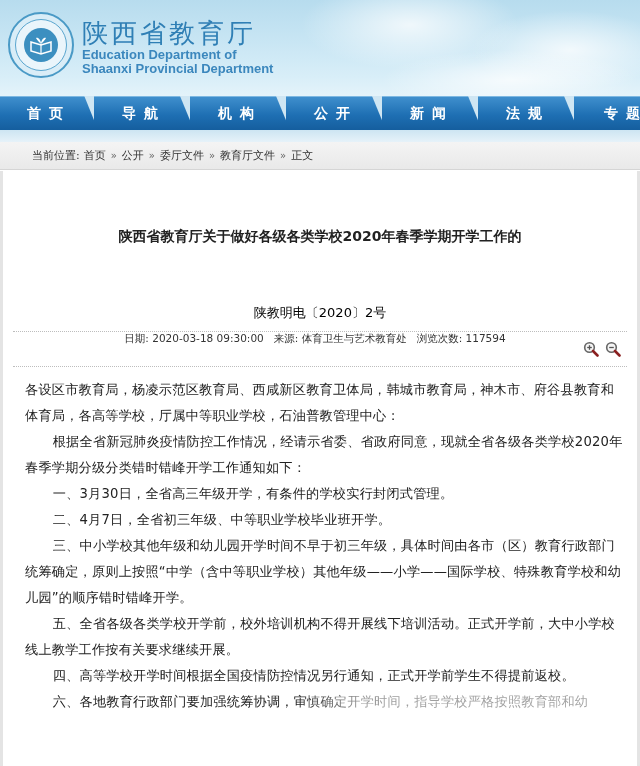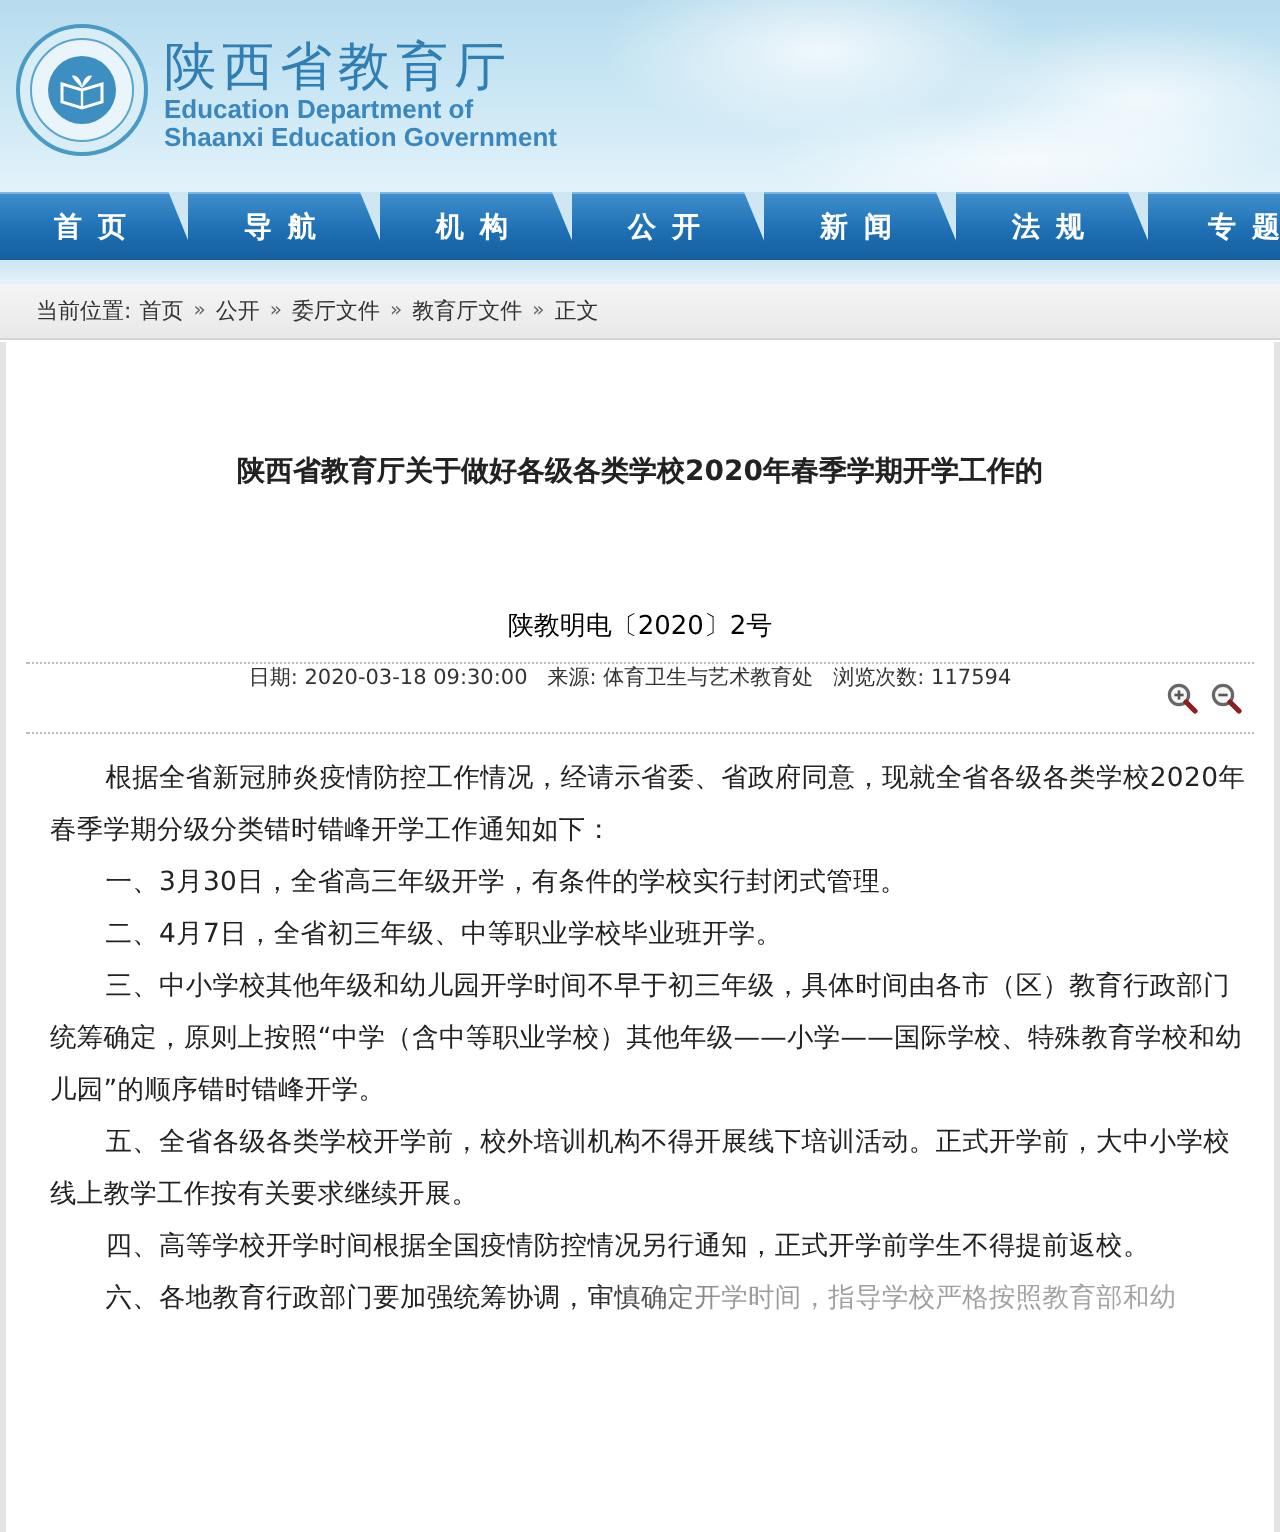--- a/index.html
+++ b/index.html
@@ -55,21 +55,21 @@
   .nav-bottom {
     position: absolute; left: 0; top: 130px; width: 640px; height: 12px;
     background: linear-gradient(180deg, #cde5f2 0%, #e6f2f9 100%);
   }
 
   
   .breadcrumb {
     position: absolute; left: 0; top: 142px; width: 640px; height: 28px;
     background: linear-gradient(180deg, #f4f4f4 0%, #e9e9e9 100%);
     border-bottom: 1px solid #d5d5d5;
-    font-size: 11px; color: #333; display: flex; align-items: center; padding-left: 18px;
+    font-size: 11px; color: #333; display: flex; align-items: center; padding-left: 32px;
   }
   .breadcrumb .sep { color: #666; margin: 0 5px; font-size: 10px; }
   .breadcrumb a { color: #333; text-decoration: none; }
 
   
   .content {
     position: absolute; left: 0; top: 171px; width: 640px; height: 595px;
     border-left: 3px solid #e4e4e4; border-right: 3px solid #e4e4e4; background: #fff;
   }
   .article-title {
@@ -118,21 +118,21 @@
           <line x1="12" y1="11" x2="12" y2="20" stroke="#fff" stroke-width="1.2"></line>
           <path d="M12 10 C12 6, 9 3, 7 4 C8 6, 10 8, 12 10 Z" fill="#fff"></path>
           <path d="M12 10 C12 6, 15 3, 17 4 C16 6, 14 8, 12 10 Z" fill="#fff"></path>
         </svg>
       </div>
     </div>
   </div>
   <div class="site-title-cn">陕西省教育厅</div>
   <div class="site-title-en">
     <div>Education Department of</div>
-    <div>Shaanxi Education Government</div>
+    <div>Shaanxi Provincial Department</div>
   </div>
 </div>
 
 <div class="nav">
   <div class="nav-item" style="left:0;width:98px;">
       <span>首页</span>
     </div>
   <div class="nav-item" style="left:94px;width:100px;">
       <span>导航</span>
     </div>
@@ -200,20 +200,21 @@
         <svg width="16" height="16" viewBox="0 0 16 16">
           <circle cx="6.5" cy="6.5" r="4.8" fill="#f5f5f5" stroke="#666" stroke-width="1.6"></circle>
           <line x1="10" y1="10" x2="14.5" y2="14.5" stroke="#8a2020" stroke-width="2.6" stroke-linecap="round"></line>
           <line x1="4.2" y1="6.5" x2="8.8" y2="6.5" stroke="#555" stroke-width="1.3"></line>
         </svg>
       </span>
     </div>
   </div>
 
   <div class="body-text">
+    <p>各设区市教育局，杨凌示范区教育局、西咸新区教育卫体局，韩城市教育局，神木市、府谷县教育和体育局，各高等学校，厅属中等职业学校，石油普教管理中心：</p>
     <p class="indent">根据全省新冠肺炎疫情防控工作情况，经请示省委、省政府同意，现就全省各级各类学校2020年春季学期分级分类错时错峰开学工作通知如下：</p>
     <p class="indent">一、3月30日，全省高三年级开学，有条件的学校实行封闭式管理。</p>
     <p class="indent">二、4月7日，全省初三年级、中等职业学校毕业班开学。</p>
     <p class="indent">三、中小学校其他年级和幼儿园开学时间不早于初三年级，具体时间由各市（区）教育行政部门统筹确定，原则上按照“中学（含中等职业学校）其他年级——小学——国际学校、特殊教育学校和幼儿园”的顺序错时错峰开学。</p>
     <p class="indent">五、全省各级各类学校开学前，校外培训机构不得开展线下培训活动。正式开学前，大中小学校线上教学工作按有关要求继续开展。</p>
     <p class="indent">四、高等学校开学时间根据全国疫情防控情况另行通知，正式开学前学生不得提前返校。</p>
     <div class="watermark-row">
       <p class="indent" style="white-space:nowrap;overflow:hidden;">六、各地教育行政部门要加强统筹协调，审慎确定开学时间，指导学校严格按照教育部和幼</p>
       <div class="watermark"></div>
     </div>

